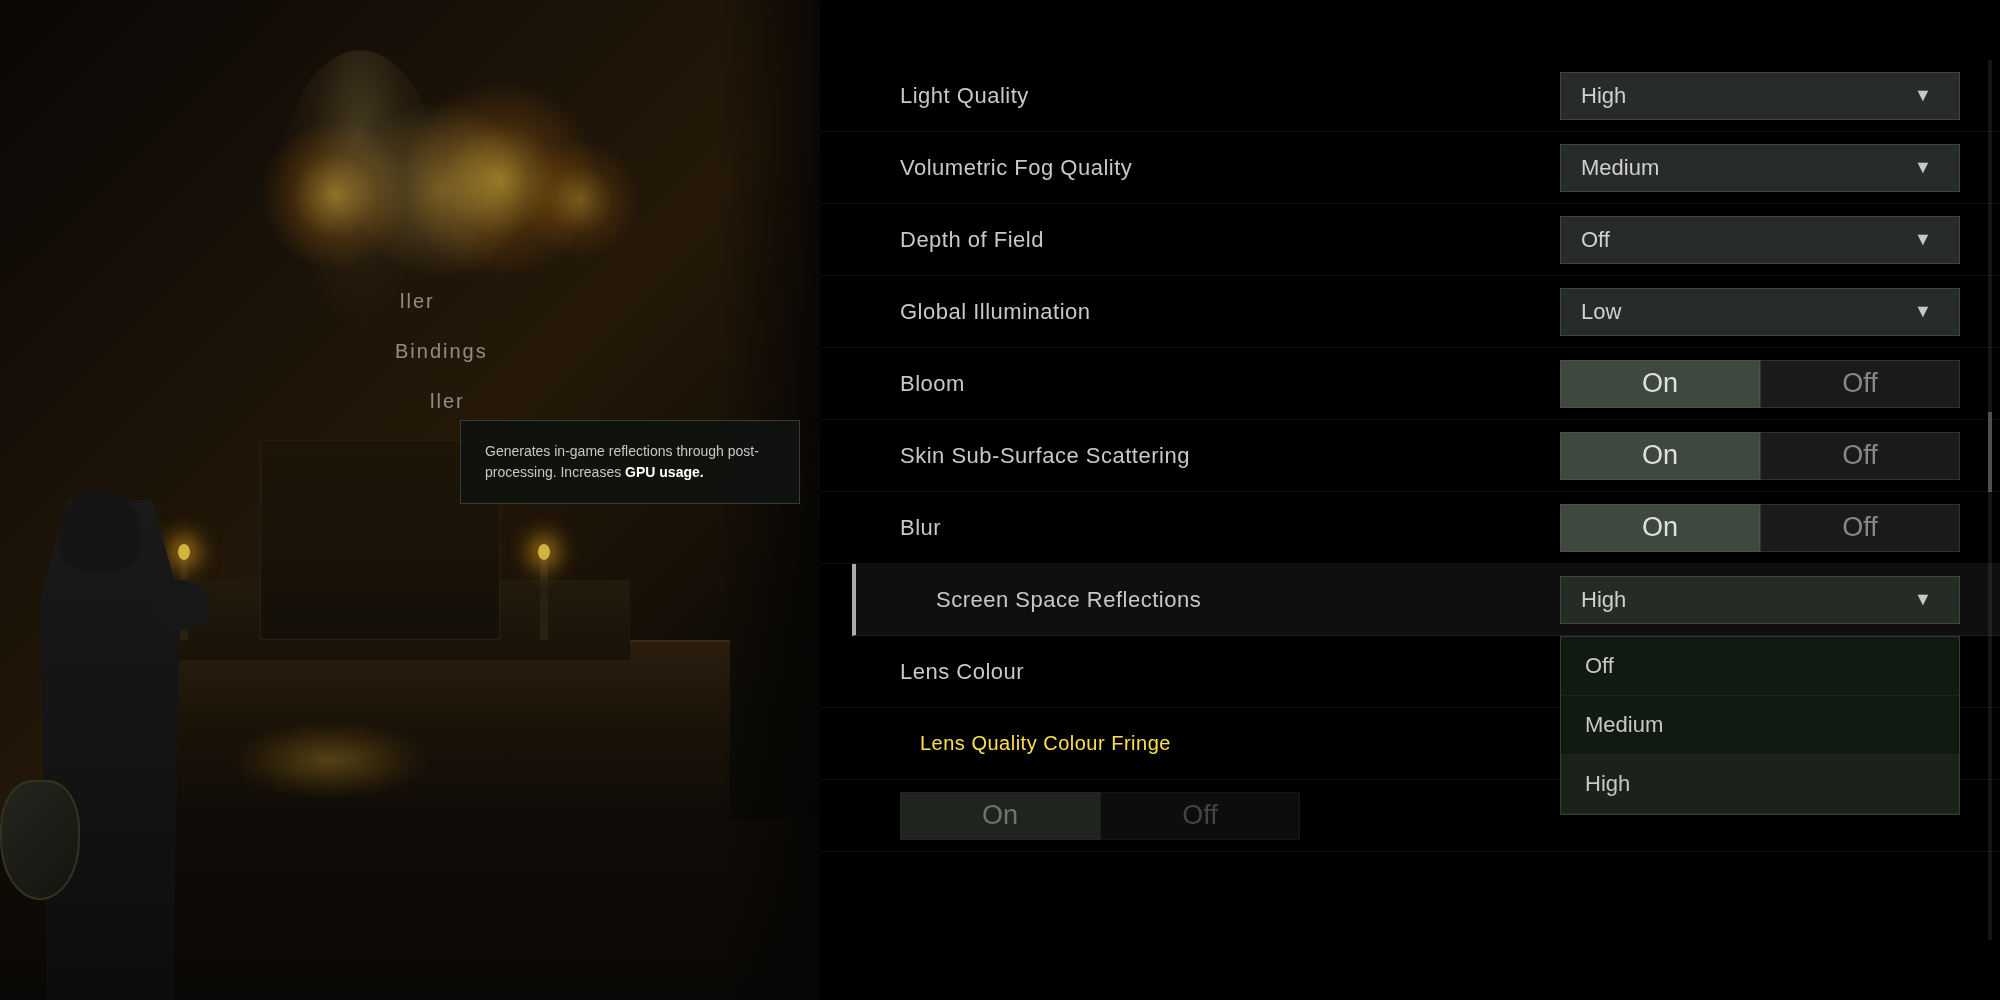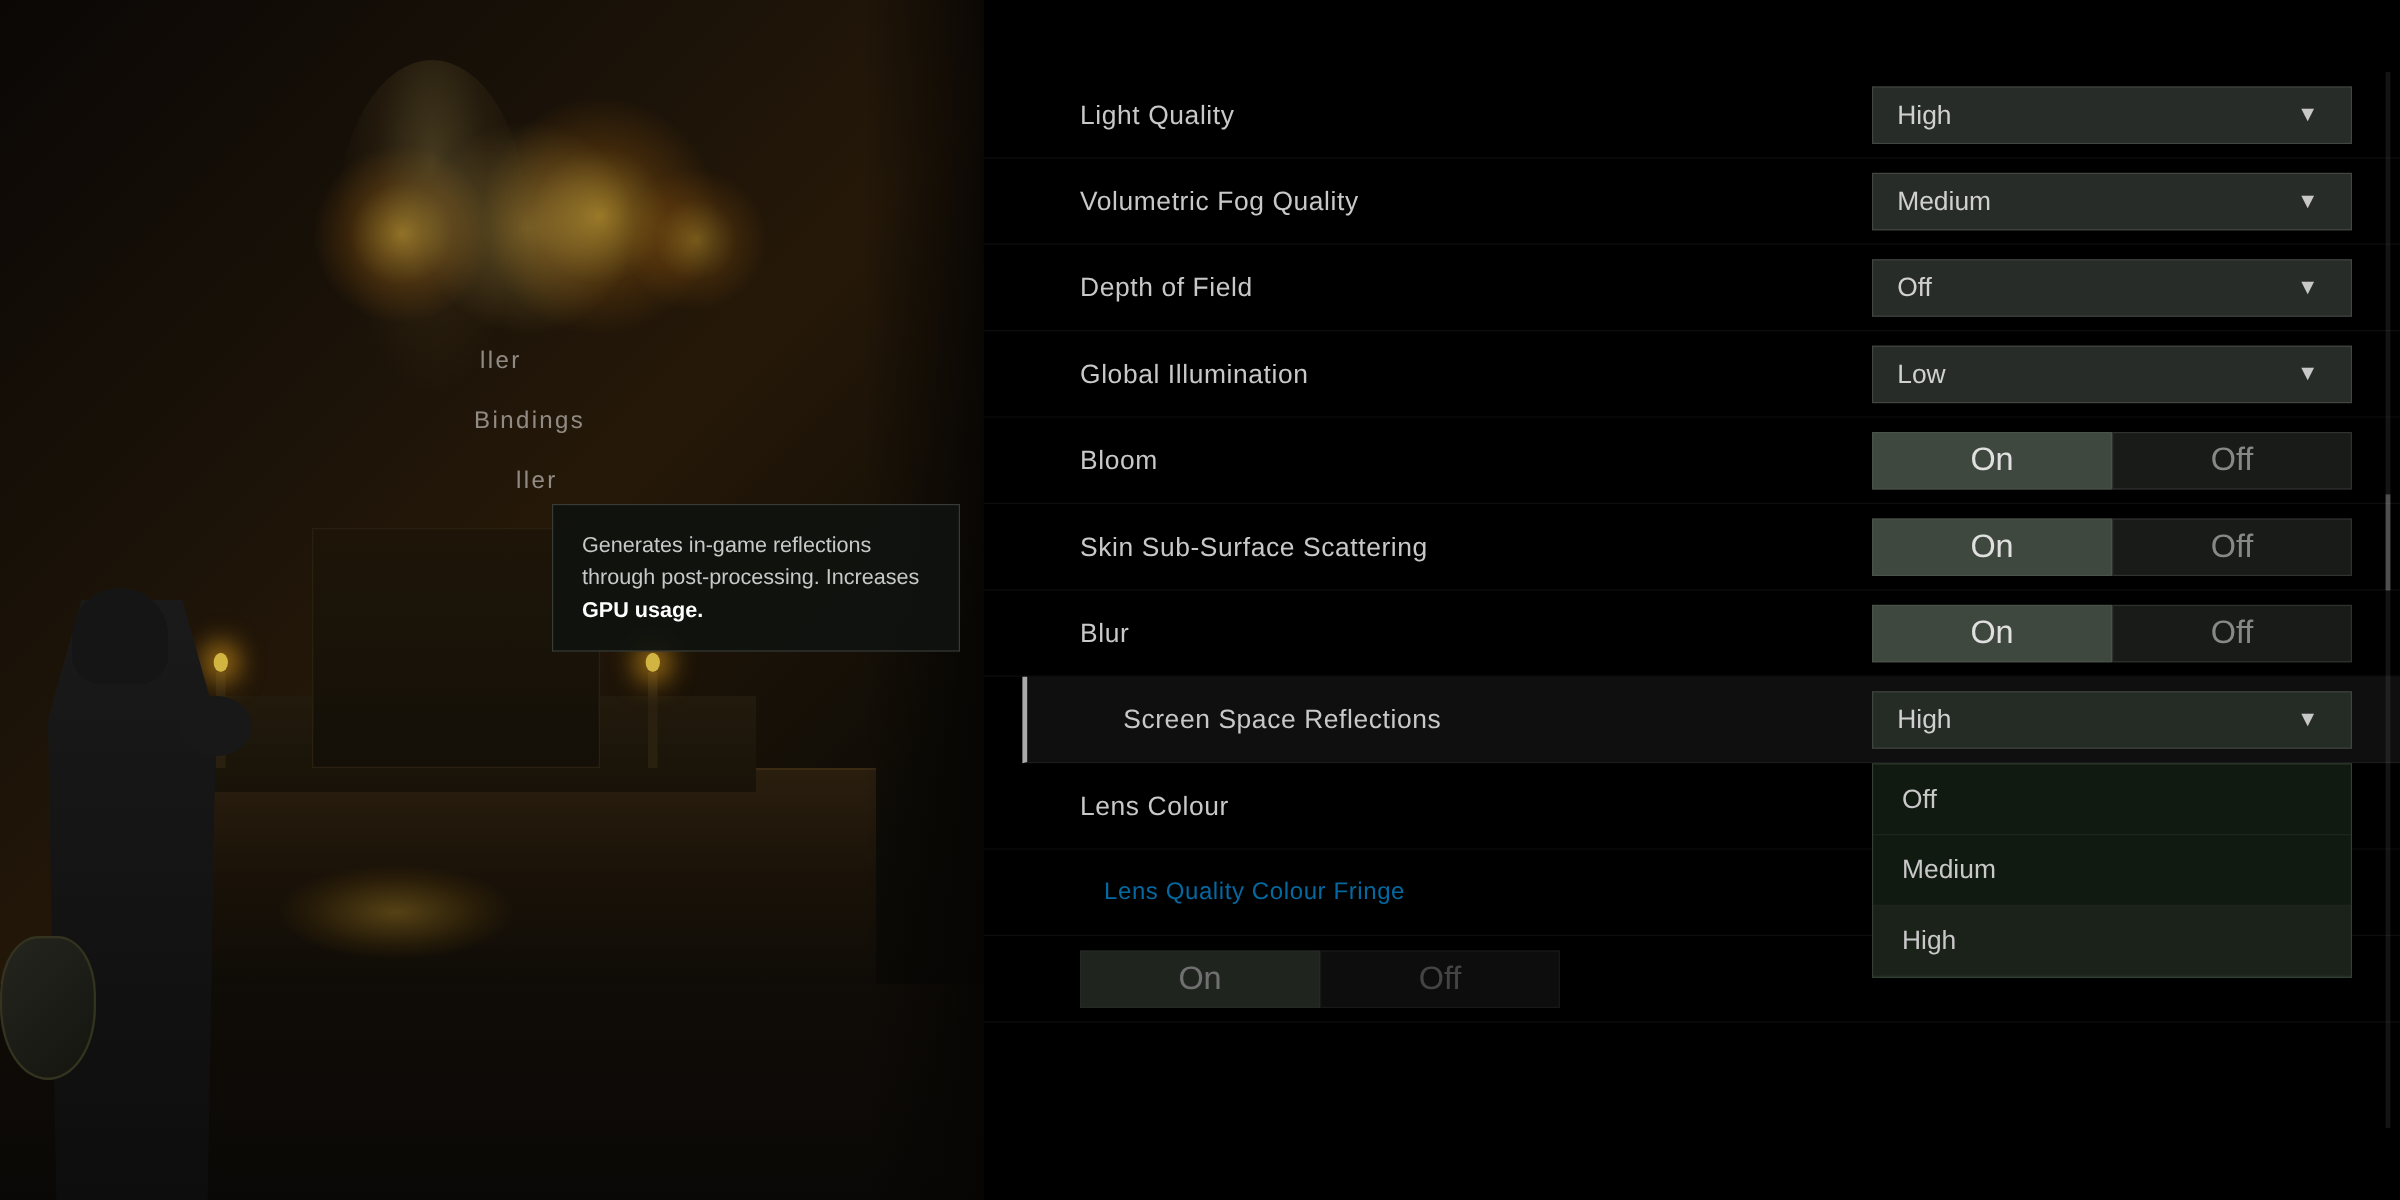--- a/index.html
+++ b/index.html
@@ -58,21 +58,21 @@
     .settings-row .label {
       flex: 1;
       color: #c8c8c8;
       font-size: 22px;
       font-weight: 400;
       letter-spacing: 0.5px;
     }
 
     .settings-row .label.sub {
       font-size: 20px;
-      color: #0369a1;
+      color: #fde047;
       padding-left: 20px;
     }
 
     
     .dropdown-control {
       display: flex;
       align-items: center;
       min-width: 400px;
       height: 48px;
       background: rgba(50, 55, 50, 0.8);
@@ -152,21 +152,21 @@
       top: 420px;
       background: rgba(15,18,15,0.92);
       border: 1px solid rgba(150,160,150,0.3);
       padding: 20px 24px;
       max-width: 340px;
       z-index: 200;
     }
 
     #tooltip-overlay p {
       color: #c8c8c8;
-      font-size: 18px;
+      font-size: 14px;
       line-height: 1.5;
     }
 
     #tooltip-overlay strong {
       color: #ffffff;
     }
 
     
     .game-ui-text {
       position: absolute;

